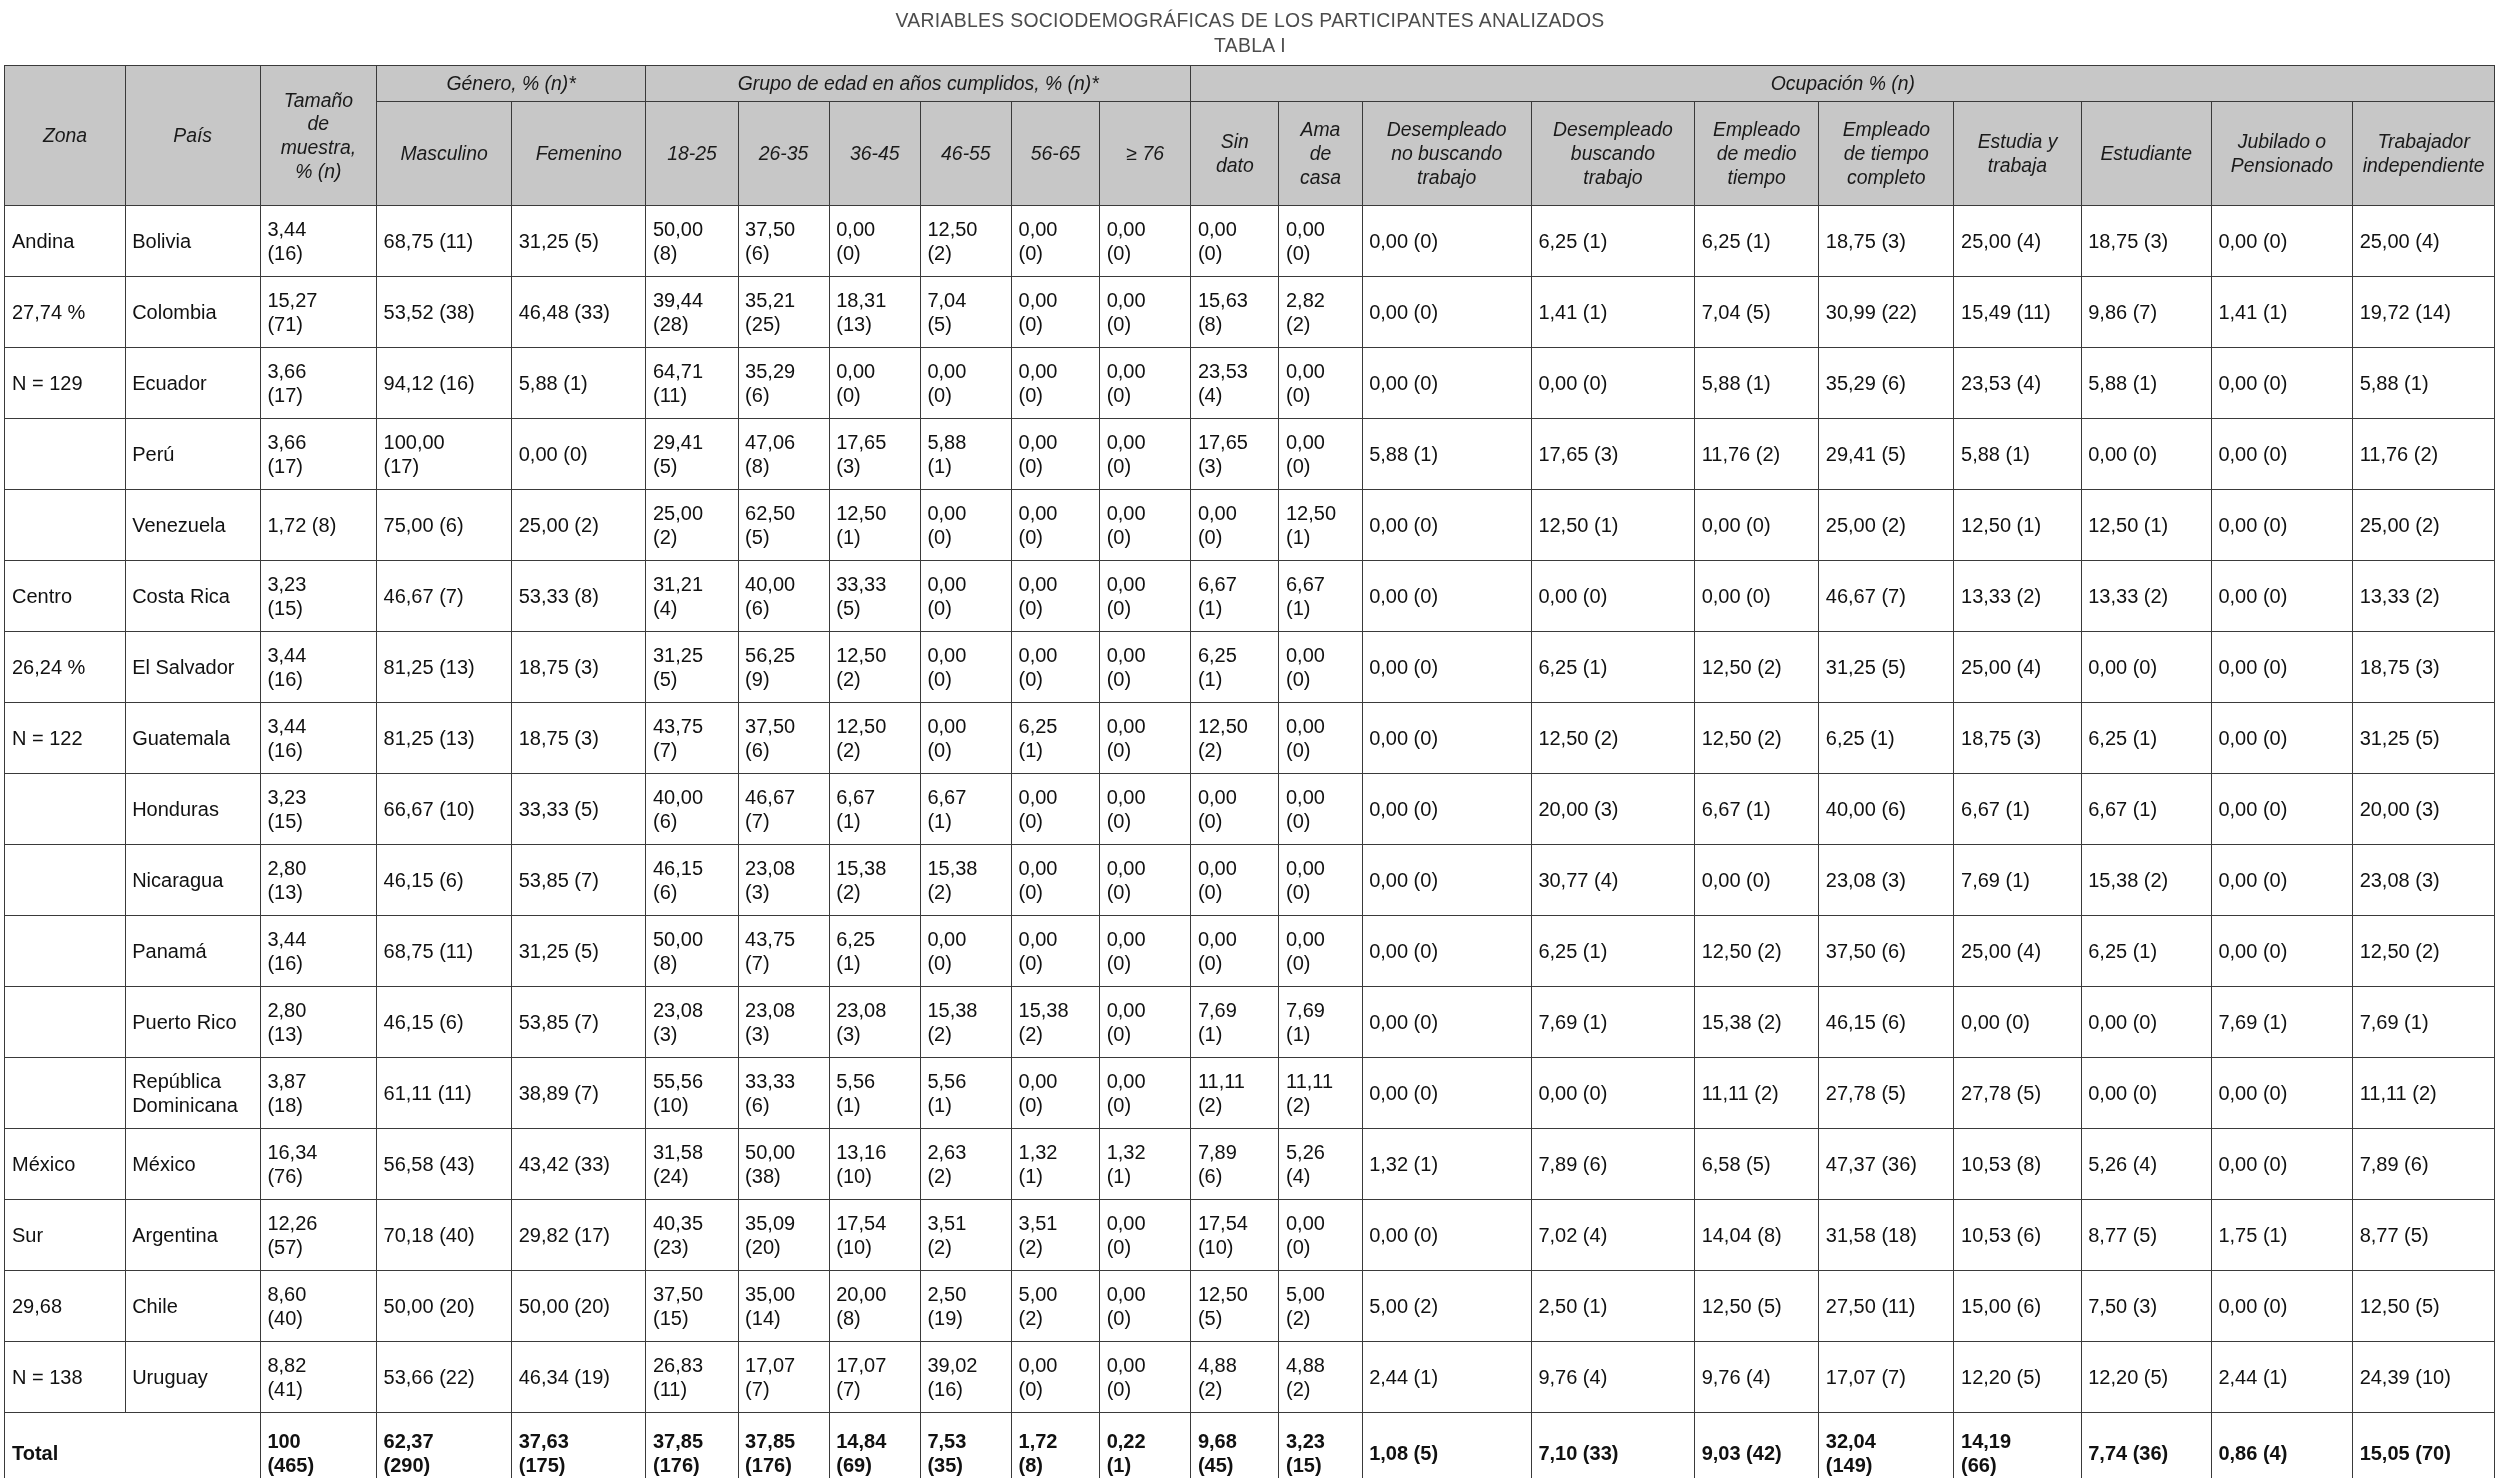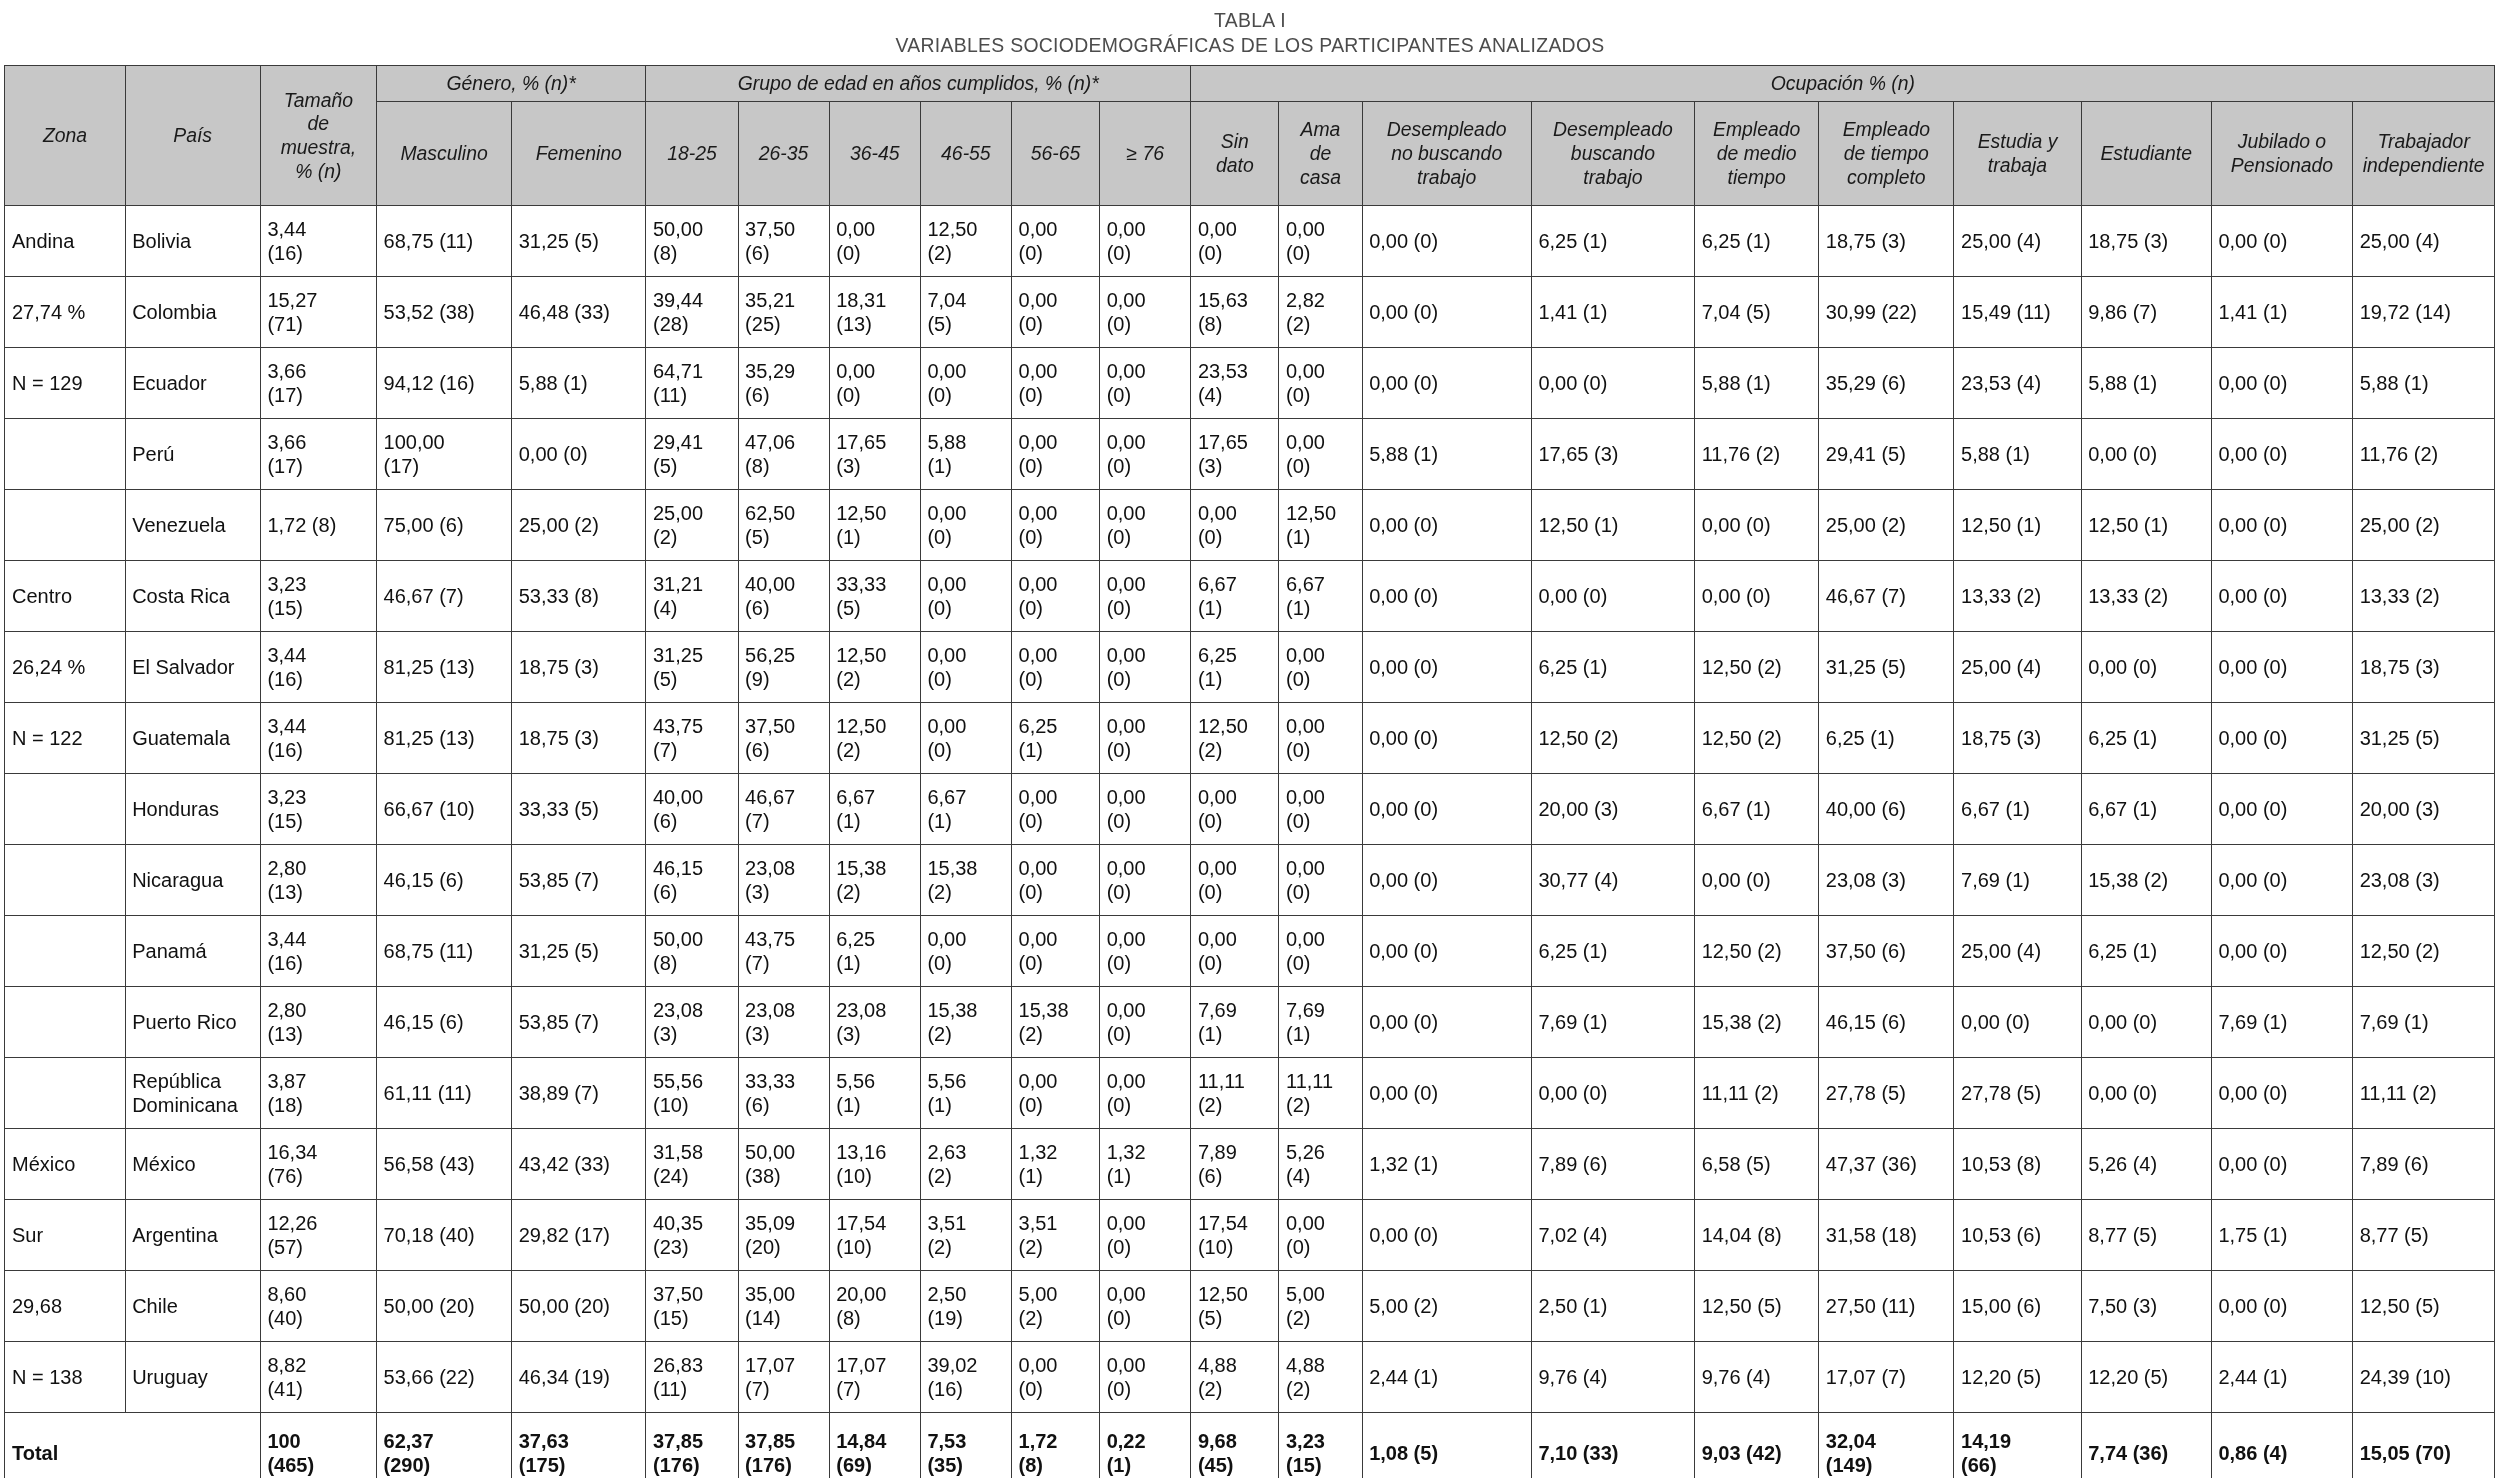--- a/index.html
+++ b/index.html
@@ -63,22 +63,22 @@
     color: #404040;
     padding: 8.8px 3.3px 11px 3.3px;
   }
 </style>
 </head>
 <body>
 
 <div class="page">
 
   <div class="titles">
+    <div>VARIABLES SOCIODEMOGRÁFICAS DE LOS PARTICIPANTES ANALIZADOS</div>
     <div>TABLA I</div>
-    <div>VARIABLES SOCIODEMOGRÁFICAS DE LOS PARTICIPANTES ANALIZADOS</div>
   </div>
 
   <table class="socio">
     <colgroup>
       <col style="width:120px">
         <col style="width:135px">
         <col style="width:116px">
       <col style="width:135px">
         <col style="width:134px">
       <col style="width:92px">

